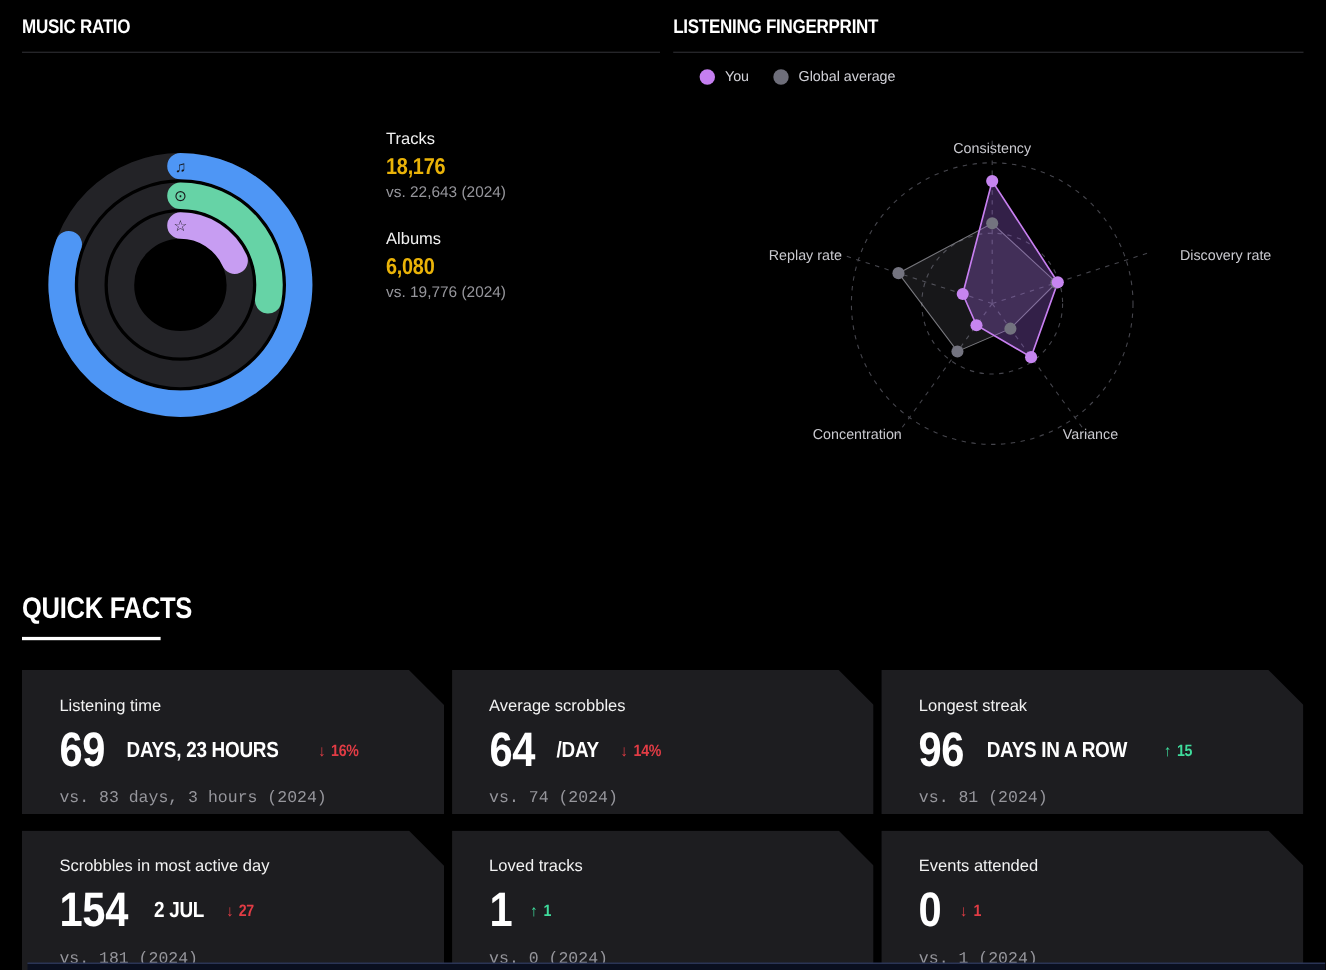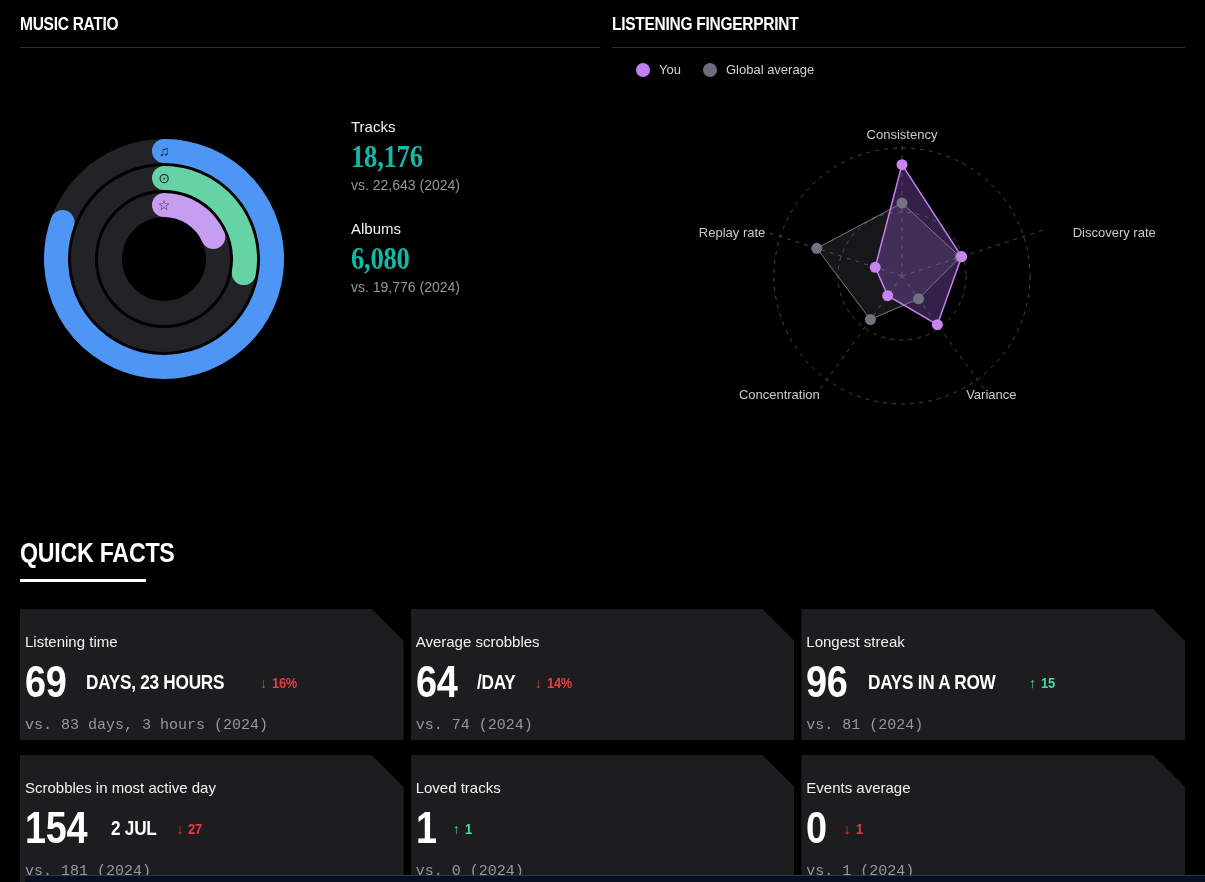--- a/index.html
+++ b/index.html
@@ -18,31 +18,31 @@
   .legend{display:flex;align-items:center;gap:22px;margin-top:14px;padding-left:24px;}
   .legend-item{display:flex;align-items:center;gap:9px;}
   .legend-dot{width:14px;height:14px;border-radius:50%;}
   .legend-label{font-size:13px;color:#d2d2d8;}
   
   #ring-chart{position:absolute;left:42px;top:137px;}
   
   #ring-stats{position:absolute;left:351px;top:118px;}
   .stat-block{margin-bottom:27px;}
   .stat-label{font-size:15px;color:#f2f2f2;margin-bottom:5px;}
-  .stat-value{font-size:31px;font-weight:700;line-height:1.1;color:#14b8a6;font-family:Liberation Serif, serif;}
+  .stat-value{font-size:21px;font-weight:700;line-height:1.1;color:#eab308;}
   .stat-vs{font-size:14px;color:#96969c;margin-top:3px;}
   
   #radar-chart{position:absolute;left:672px;top:120px;}
   
   #quick-facts{position:absolute;left:20px;top:538px;width:1165px;}
   .qf-title{font-size:27px;font-weight:700;}
   .qf-underline{width:126px;height:3px;background:#fff;margin-top:10px;}
   .cards{display:grid;grid-template-columns:repeat(3,1fr);gap:15px 7px;margin-top:27px;grid-auto-rows:131px;}
   .card{
-    background:#1d1d20;box-sizing:border-box;padding:24px 5px;
+    background:#1d1d20;box-sizing:border-box;padding:24px 34px;
     clip-path:polygon(0 0, calc(100% - 32px) 0, 100% 32px, 100% 100%, 0 100%);
   }
   .card-label{font-size:15px;color:#f2f2f2;}
   .card-valuerow{display:flex;align-items:center;gap:13px;margin-top:10px;}
   .card-big{font-size:44px;font-weight:700;line-height:1;}
   .card-unit{font-size:20px;font-weight:700;}
   .card-delta{font-size:15px;font-weight:700;display:inline-flex;align-items:baseline;gap:5px;}
   .card-delta .arrow{font-weight:400;font-size:14px;}
   .card-vs{font-size:15px;color:#96969c;margin-top:13px;font-family:Liberation Mono, monospace;}
   
@@ -191,21 +191,21 @@
 
       <span class="card-delta" style="color: rgb(63, 220, 156);">
         <span class="arrow">↑</span>
         <span class="cond">1</span>
       </span>
     </div>
     <div class="card-vs">vs. 0 (2024)</div>
   </div>
 
   <div class="card">
-    <div class="card-label">Events average</div>
+    <div class="card-label">Events attended</div>
     <div class="card-valuerow">
       <span class="card-big cond">0</span>
 
       <span class="card-delta" style="color: rgb(226, 60, 69);">
         <span class="arrow">↓</span>
         <span class="cond">1</span>
       </span>
     </div>
     <div class="card-vs">vs. 1 (2024)</div>
   </div>

